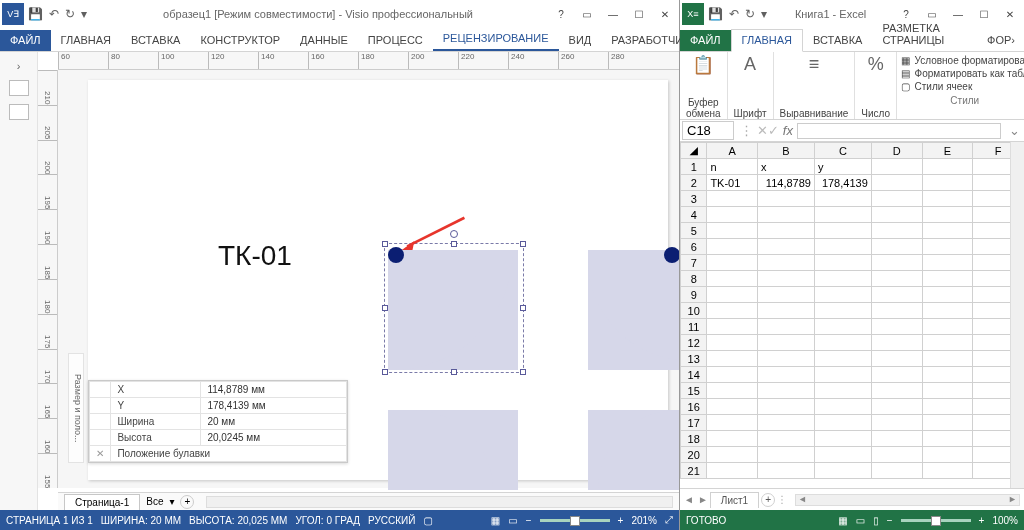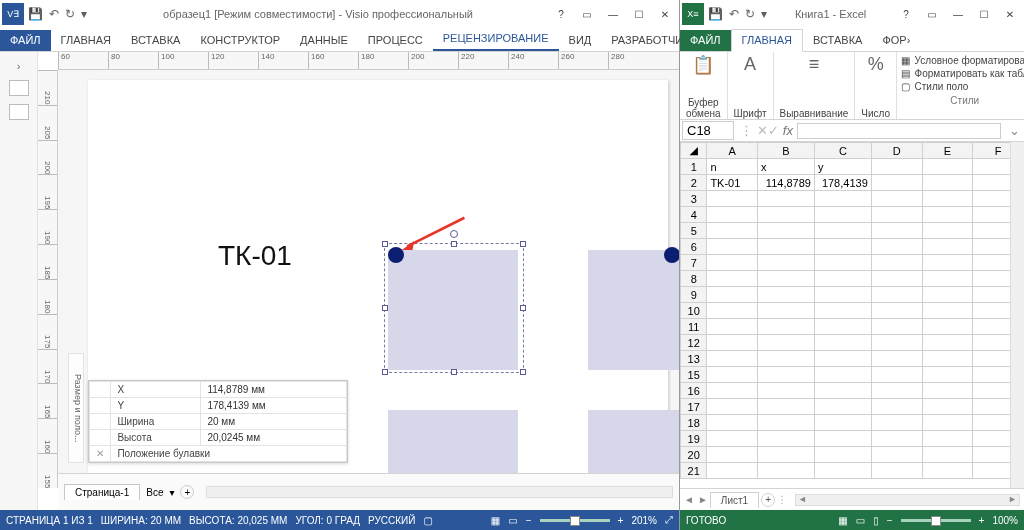--- a/index.html
+++ b/index.html
@@ -18,21 +18,21 @@
 .titlebar .winbtns span { width: 24px; height: 18px; display:flex; align-items:center; justify-content:center; background:#fff; font-size:10px; color:#444; }
 .titlebar .winbtns span:last-child { background:#fff; color:#444; }
 
 
 .ribbon-tabs { height: 24px; display: flex; align-items: flex-end; font-size: 11px; color: #444; border-bottom: 1px solid #d4d4d4; }
 .ribbon-tabs .tab { padding: 4px 10px 5px; cursor: pointer; text-transform: uppercase; }
 .ribbon-tabs .tab.file { background: #2b579a; color:#fff; }
 .excel .ribbon-tabs .tab.file { background:#217346; }
 .ribbon-tabs .tab.active { color:#2b579a; border-bottom:2px solid #2b579a; }
 .excel .ribbon-tabs .tab.active { border:1px solid #d4d4d4; border-bottom:1px solid #fff; margin-bottom:-1px; background:#fff; }
-.ribbon-tabs .tab.last { padding-right:20px; }
+.ribbon-tabs .tab.last { padding-right:9px; }
 .ribbon-tabs .extras { margin-left:auto; display:flex; gap:4px; padding-right:4px; font-size:11px; color:#666; }
 
 
 .excel .ribbon-body { height:68px; border-bottom:1px solid #d4d4d4; display:flex; font-size:10px; color:#444; }
 .excel .rb-group { border-right:1px solid #e0e0e0; padding:2px 6px 0; display:flex; flex-direction:column; align-items:center; justify-content:space-between; }
 .excel .rb-group .glyph { font-size:18px; color:#666; }
 .excel .rb-group .lbl { font-size:10px; text-align:center; line-height:11px; }
 .excel .rb-styles { flex:1; padding:2px 4px; font-size:10px; }
 .excel .rb-styles .row { display:flex; align-items:center; gap:4px; padding:1px 0; white-space:nowrap; overflow:hidden; }
 .excel .rb-styles .sect { text-align:center; color:#777; font-size:10px; margin-top:2px;}
@@ -88,21 +88,21 @@
 
 
 .sp-pane { position:absolute; left:30px; bottom:25px; width:260px; background:#fff; border:1px solid #c9c9c9; font-size:10px; color:#333; box-shadow:0 1px 3px rgba(0,0,0,.15);}
 .sp-pane table { width:100%; border-collapse:collapse;}
 .sp-pane td { border:1px solid #e3e3e3; padding:2px 6px; height:16px;}
 .sp-pane td.k { width:90px; color:#444;}
 .sp-pane td.lead { width:16px; text-align:center; color:#999;}
 .sp-title { position:absolute; left:10px; bottom:25px; width:16px; height:110px; writing-mode:vertical-rl; font-size:9px; color:#666; background:#fdfdfd; border:1px solid #e3e3e3; text-align:center; padding:2px 0;}
 
 
-.vtabs { position:absolute; left:20px; right:0; bottom:0; height:37px; border-top:1px solid #d4d4d4; background:#fafafa; display:flex; align-items:center; font-size:10px; gap:6px; padding:0 6px;}
+.vtabs { position:absolute; left:20px; right:0; bottom:0; height:18px; border-top:1px solid #d4d4d4; background:#fafafa; display:flex; align-items:center; font-size:10px; gap:6px; padding:0 6px;}
 .vtabs .ptab { border-top:1px solid #c7c7c7; border-left:1px solid #c7c7c7; border-right:1px solid #c7c7c7; padding:2px 10px; background:#fff;}
 .vtabs .add{ border:1px solid #ccc; border-radius:50%; width:14px; height:14px; display:flex; align-items:center; justify-content:center; font-size:10px;}
 .vtabs .hsb { flex:1; height:12px; background:#f0f0f0; border:1px solid #ddd; margin-left:6px;}
 </style>
 </head>
 <body>
 
 <div class="visio">
   <div class="titlebar">
     <div class="app-badge">V∃</div>
@@ -289,20 +289,21 @@
       <span>—</span>
       <span>☐</span>
       <span>✕</span>
     </div>
   </div>
 
   <div class="ribbon-tabs">
     <div class="tab file">ФАЙЛ</div>
     <div class="tab active">ГЛАВНАЯ</div>
     <div class="tab">ВСТАВКА</div>
+    <div class="tab">РАЗМЕТКА СТРАНИЦЫ</div>
     <div class="tab last">ФОР›</div>
   </div>
 
   <div class="ribbon-body">
     <div class="rb-group">
       <div class="glyph">📋</div>
       <div class="lbl">Буфер обмена</div>
     </div>
     <div class="rb-group">
       <div class="glyph">A</div>
@@ -320,21 +321,21 @@
       <div class="row">
           <span>▦</span>
           <span>Условное форматирова</span>
         </div>
       <div class="row">
           <span>▤</span>
           <span>Форматировать как табл</span>
         </div>
       <div class="row">
           <span>▢</span>
-          <span>Стили поло</span>
+          <span>Стили ячеек</span>
         </div>
       <div class="sect">Стили</div>
     </div>
 
   </div>
 
   <div class="fx-bar">
     <div class="namebox">C18</div>
     <span class="sep">⋮</span>
     <span style="color:#bbb;">✕</span>
@@ -477,20 +478,29 @@
       <tr>
             <th class="rowh">13</th>
             <td></td>
             <td></td>
             <td></td>
             <td></td>
             <td></td>
             <td></td>
           </tr>
       <tr>
+            <th class="rowh">14</th>
+            <td></td>
+            <td></td>
+            <td></td>
+            <td></td>
+            <td></td>
+            <td></td>
+          </tr>
+      <tr>
             <th class="rowh">15</th>
             <td></td>
             <td></td>
             <td></td>
             <td></td>
             <td></td>
             <td></td>
           </tr>
       <tr>
             <th class="rowh">16</th>
@@ -505,29 +515,20 @@
             <th class="rowh">17</th>
             <td></td>
             <td></td>
             <td></td>
             <td></td>
             <td></td>
             <td></td>
           </tr>
       <tr>
             <th class="rowh">18</th>
-            <td></td>
-            <td></td>
-            <td></td>
-            <td></td>
-            <td></td>
-            <td></td>
-          </tr>
-      <tr>
-            <th class="rowh">19</th>
             <td></td>
             <td></td>
             <td></td>
             <td></td>
             <td></td>
             <td></td>
           </tr>
       <tr>
             <th class="rowh">20</th>
             <td></td>

